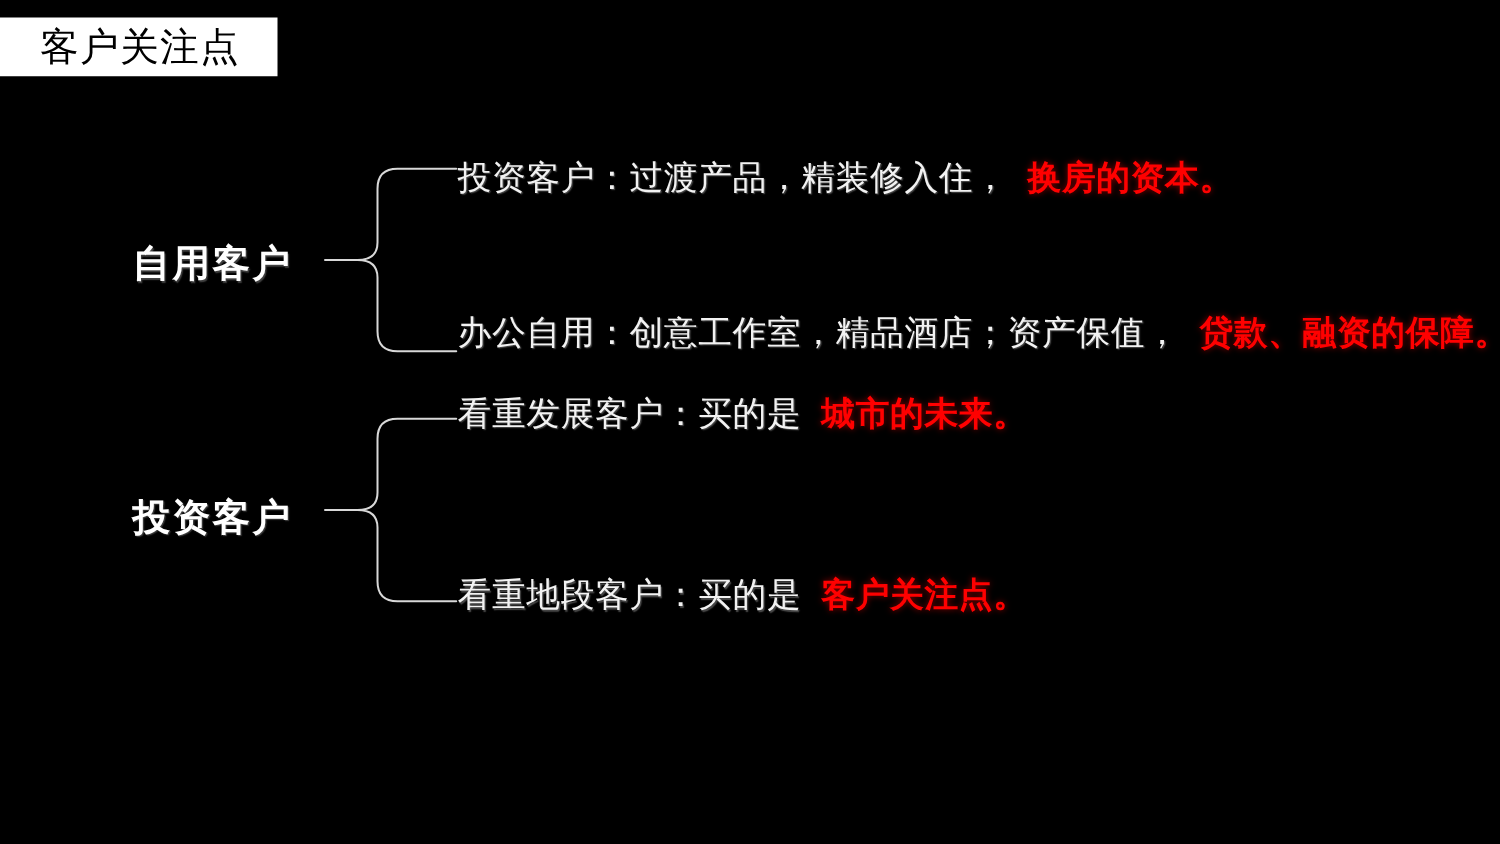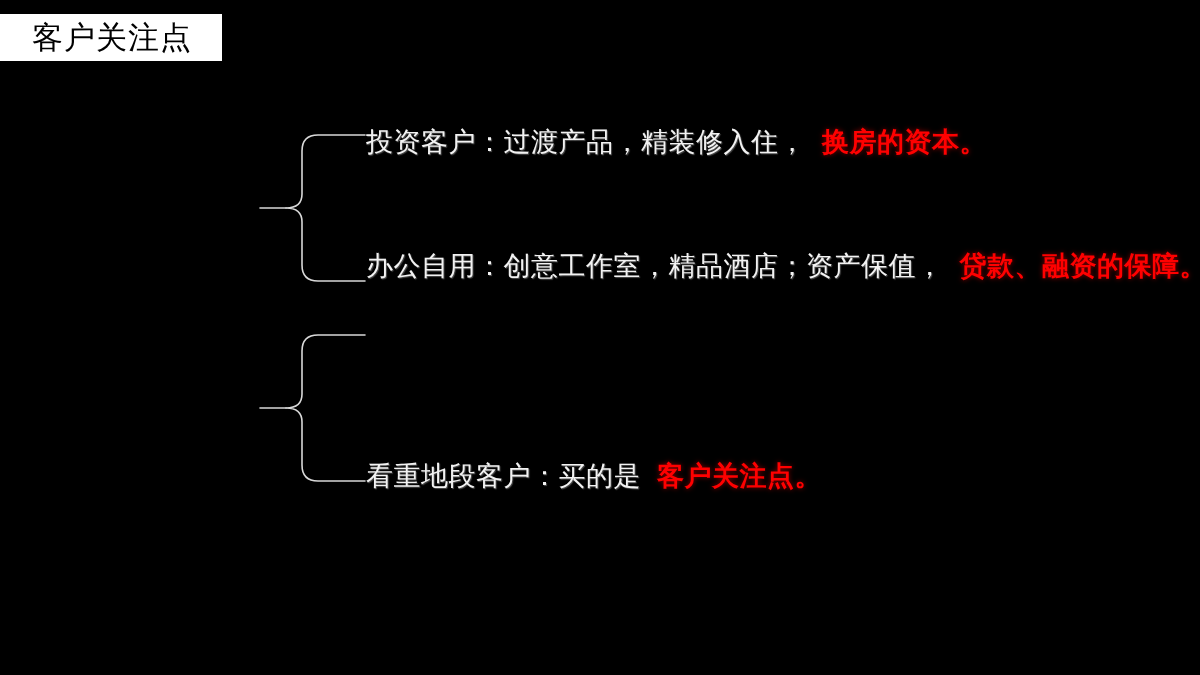--- a/index.html
+++ b/index.html
@@ -115,39 +115,44 @@
 </style>
 </head>
 <body>
 
 <div id="slide">
 
   <div class="title-banner">
     <div class="title-text">客户关注点</div>
   </div>
 
+  <div class="group-label" id="label-self">自用客户</div>
 
   <svg class="brace-svg" id="brace-self" width="110" height="160" viewBox="0 0 110 160">
     <path class="brace-path" d="M 107 5 L 60 5 Q 44 5 44 21 L 44 64 Q 44 78 28 78 Q 44 78 44 92 L 44 135 Q 44 151 60 151 L 107 151"></path>
     <path class="brace-path" d="M 28 78 L 2 78"></path>
   </svg>
 
+  <div class="group-label" id="label-invest">投资客户</div>
 
   <svg class="brace-svg" id="brace-invest" width="110" height="160" viewBox="0 0 110 160">
     <path class="brace-path" d="M 107 5 L 60 5 Q 44 5 44 21 L 44 64 Q 44 78 28 78 Q 44 78 44 92 L 44 135 Q 44 151 60 151 L 107 151"></path>
     <path class="brace-path" d="M 28 78 L 2 78"></path>
   </svg>
 
   <div class="content-line" id="line-1">
     <span class="seg-white">投资客户：过渡产品，精装修入住，</span><span class="seg-red">换房的资本。</span>
   </div>
 
   <div class="content-line" id="line-2">
     <span class="seg-white">办公自用：创意工作室，精品酒店；资产保值，</span><span class="seg-red">贷款、融资的保障。</span>
   </div>
 
+  <div class="content-line" id="line-3">
+    <span class="seg-white">看重发展客户：买的是</span><span class="seg-red">城市的未来。</span>
+  </div>
 
   <div class="content-line" id="line-4">
     <span class="seg-white">看重地段客户：买的是</span><span class="seg-red">客户关注点。</span>
   </div>
 
 
 </div>
 
 </body></html>

